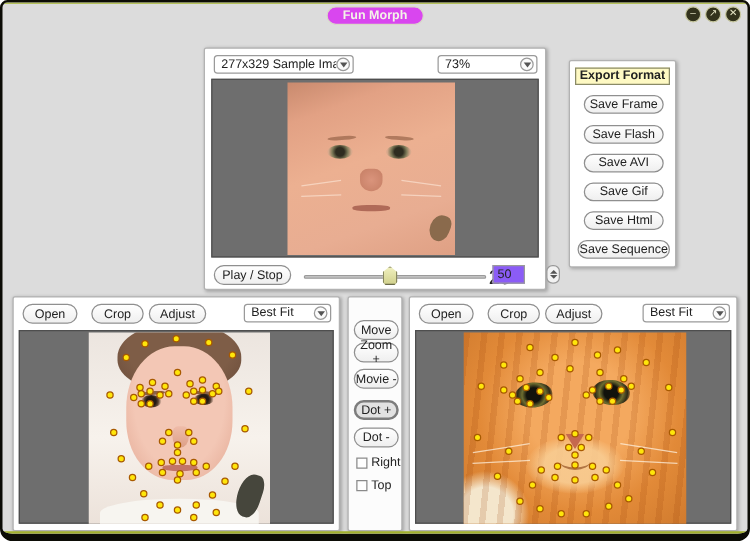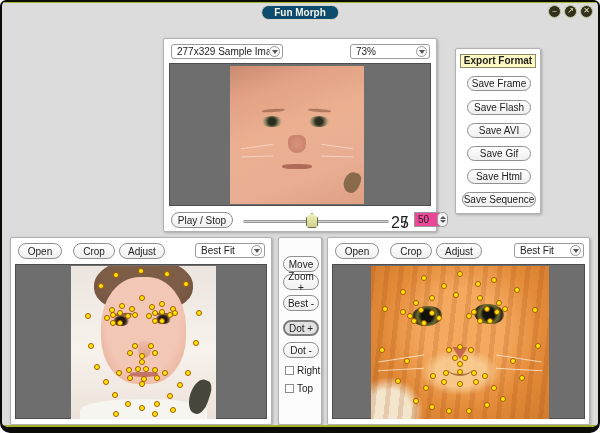--- a/index.html
+++ b/index.html
@@ -11,21 +11,21 @@
     background:#dcdcdc; overflow:hidden;
   }
   
   .titlebar {
     position:relative; height:18px;
     background:linear-gradient(#2626140, transparent), #17170c;
     border-top:1px solid #a8b830;
   }
   .title-pill {
     position:absolute; left:50%; top:2px; transform:translateX(-50%);
-    background:#0c4a6e; border:1px solid #d8d8c8; border-radius:8px;
+    background:#d946ef; border:1px solid #d8d8c8; border-radius:8px;
     color:#f4f4e8; font-size:10px; font-weight:bold; line-height:11px;
     padding:1px 12px; white-space:nowrap;
   }
   .win-btns { position:absolute; right:5px; top:2px; display:flex; gap:3px; }
   .win-btn {
     width:13px; height:13px; border-radius:50%;
     background:#32321c; border:1px solid #c8c8a0;
     color:#e6e6c6; font-size:8px; line-height:10px; text-align:center;
     cursor:default; overflow:hidden;
   }
@@ -69,22 +69,22 @@
   #preview-panel { left:161px; top:36px; width:274px; height:194px; }
   .slider-track { position:absolute; left:79px; top:181px; width:146px; height:3px; background:#cfcfcf; border:1px solid #9a9a9a; border-radius:2px; }
   .slider-thumb {
     position:absolute; left:142px; top:174px; width:12px; height:15px;
     background:linear-gradient(#f2f2c2,#cfcf8a);
     clip-path:polygon(50% 0,100% 32%,100% 82%,80% 100%,20% 100%,0 82%,0 32%);
     box-shadow:inset 0 0 0 1px #6a6a4a;
   }
   .frame-text { position:absolute; font-size:16px; color:#222; }
   .spinbox {
-    position:absolute; left:250px; top:173px; width:26px; height:15px;
-    background:#ec4899; border:1px solid #9a9a9a; font-size:10px; color:#222;
+    position:absolute; left:230px; top:173px; width:26px; height:15px;
+    background:#8b5cf6; border:1px solid #9a9a9a; font-size:10px; color:#222;
     display:flex; align-items:center; padding-left:3px;
   }
   .spinner {
     position:absolute; left:273px; top:173px; width:11px; height:15px;
     border:1px solid #9a9a9a; border-radius:5px; background:#f2f2f2;
     display:flex; flex-direction:column; align-items:center; justify-content:center; gap:1px;
   }
   .tri-up-s { width:0; height:0; border-left:3px solid transparent; border-right:3px solid transparent; border-bottom:3px solid #555; }
   .tri-down-s { width:0; height:0; border-left:3px solid transparent; border-right:3px solid transparent; border-top:3px solid #555; }
   
@@ -289,21 +289,21 @@
             <div class="dot" style="left: 58%; top: 97%;"></div>
             <div class="dot" style="left: 70%; top: 94%;"></div>
           </div>
       </div>
     </div>
   </div>
 
   <div class="panel" id="tools-panel">
     <div class="pill-btn" style="left:4px; top:18px;  width:36px; height:16px;">Move</div>
     <div class="pill-btn" style="left:4px; top:36px;  width:36px; height:16px;">Zoom +</div>
-    <div class="pill-btn" style="left:4px; top:57px;  width:36px; height:16px;">Best -</div>
+    <div class="pill-btn" style="left:4px; top:57px;  width:36px; height:16px;">Movie -</div>
     <div class="pill-btn active" style="left:4px; top:82px; width:36px; height:16px;">Dot +</div>
     <div class="pill-btn" style="left:4px; top:104px; width:36px; height:16px;">Dot -</div>
     <div class="checkbox-row" style="top:127px;">
       <span class="checkbox"></span>
       <span class="checkbox-label">Right</span>
     </div>
     <div class="checkbox-row" style="top:145px;">
       <span class="checkbox"></span>
       <span class="checkbox-label">Top</span>
     </div>

